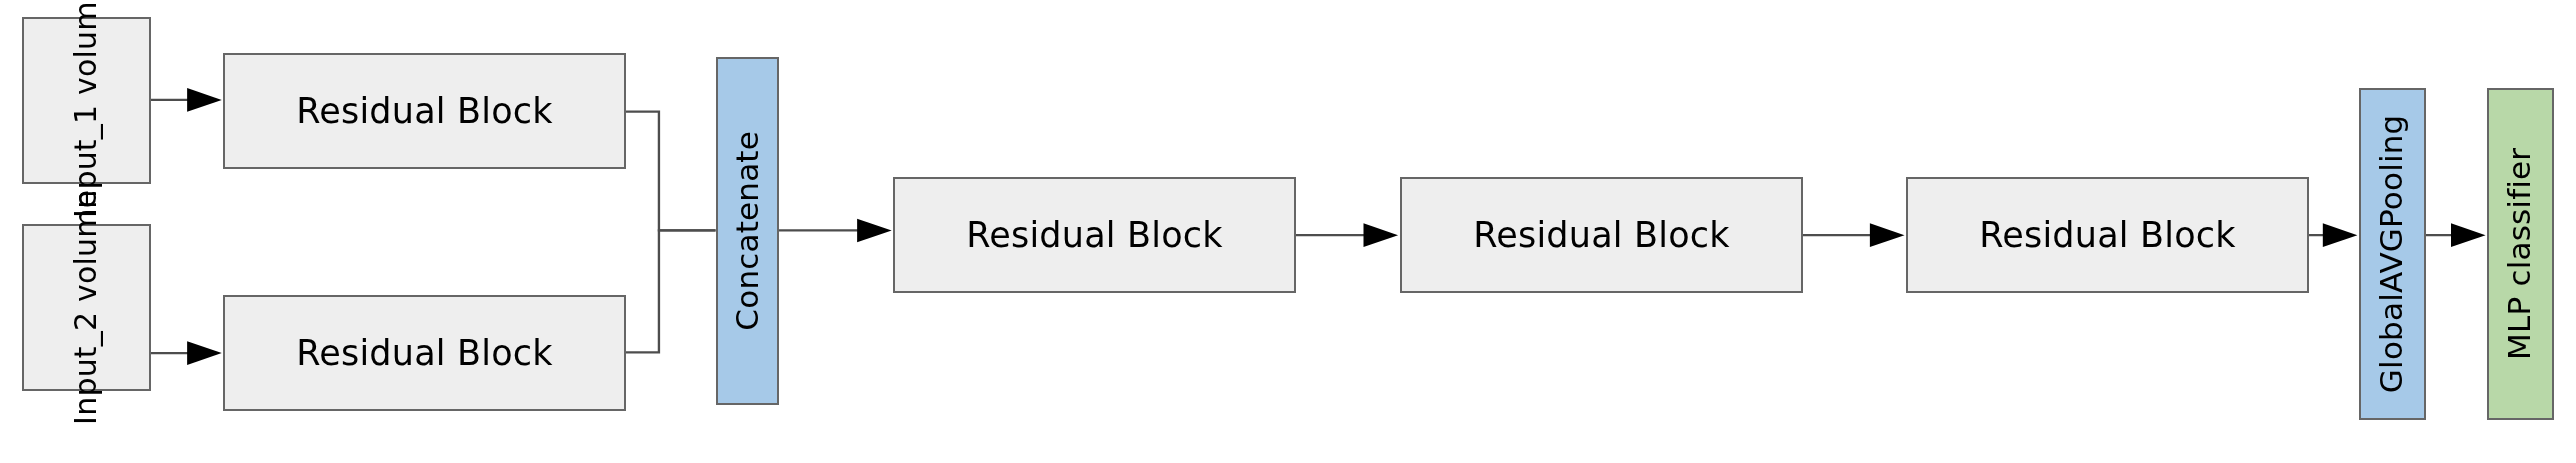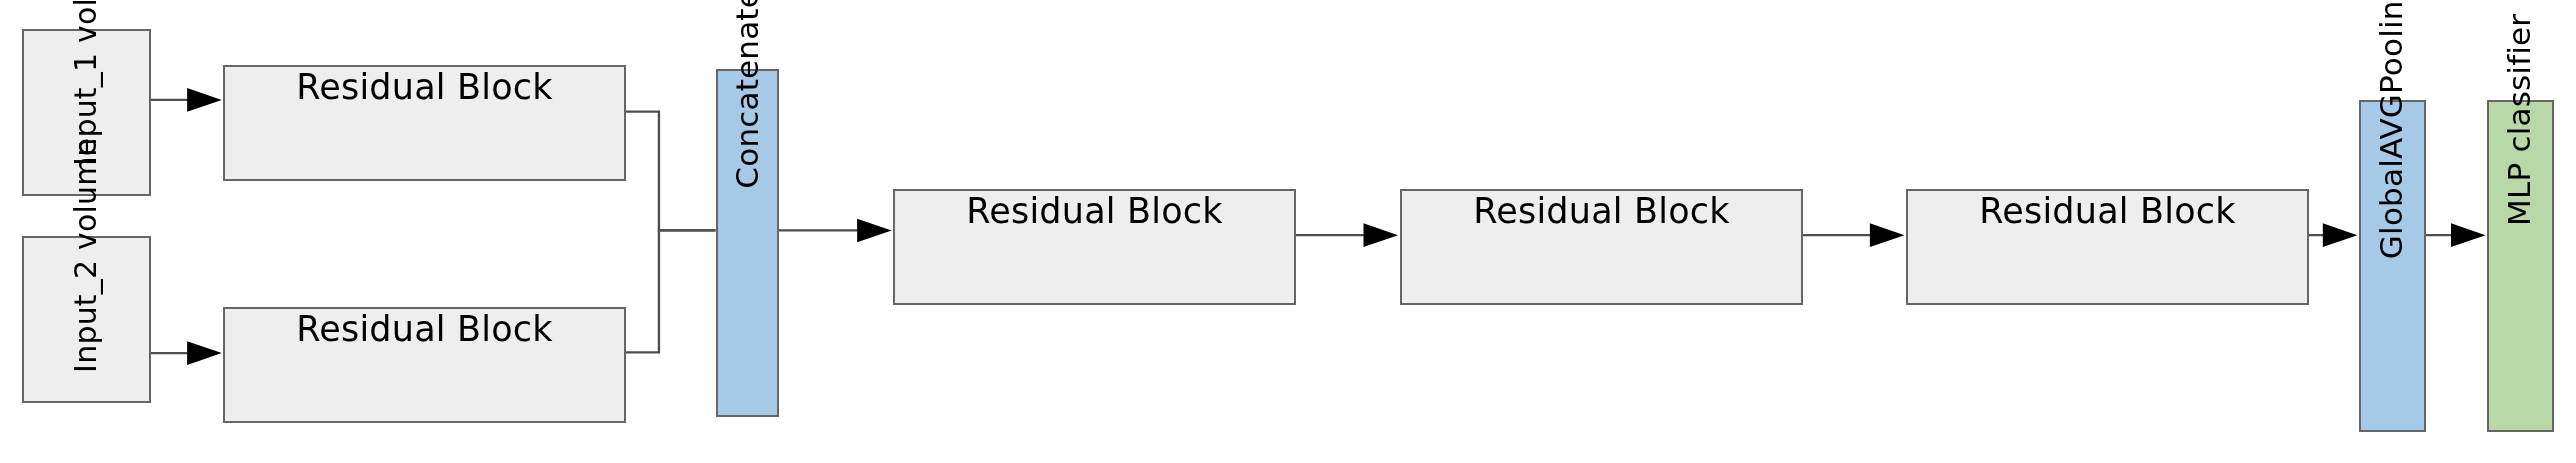--- a/index.html
+++ b/index.html
@@ -13,26 +13,25 @@
     height: 464px;
     background: #ffffff;
     font-family: "DejaVu Sans", "Liberation Sans", sans-serif;
     overflow: hidden;
   }
   .node {
     position: absolute;
     box-sizing: border-box;
     border: 2.4px solid #666666;
     display: flex;
-    align-items: flex-start;
+    align-items: center;
     justify-content: center;
     color: #000000;
     text-align: center;
     line-height: 1.15;
-    margin-top: 12px;
   }
   .node.gray   { background: #eeeeee; }
   .node.blue   { background: #a6c9e8; }
   .node.green  { background: #b8d8a8; }
 
   .node .label {
     display: block;
     white-space: pre-line;
     letter-spacing: 0.2px;
   }

